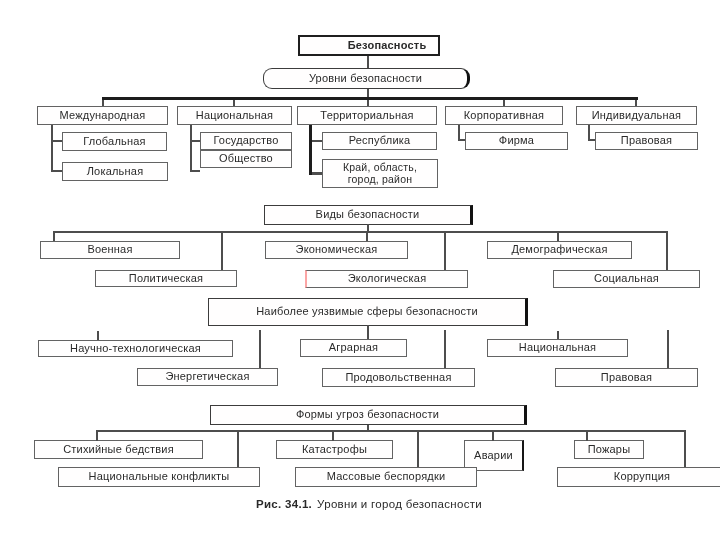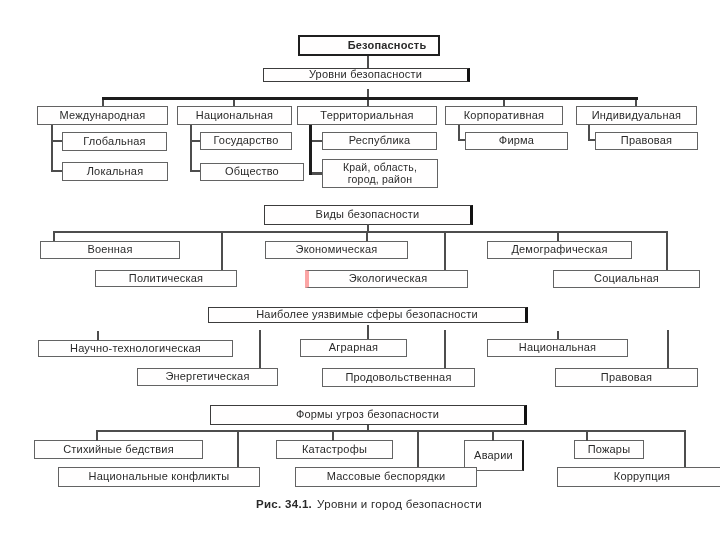--- a/index.html
+++ b/index.html
@@ -11,48 +11,48 @@
   .node{
     position:absolute;background:#fffefe;border:1px solid #636363;
     display:flex;align-items:center;justify-content:center;text-align:center;
     font-size:11px;line-height:1.05;box-sizing:border-box;
     white-space:nowrap;letter-spacing:0.2px;color:#2a2a2a;
   }
   .dark{border:2px solid #1f1f1f;}
   .hdr{border:1px solid #3c3c3c;border-right-width:3px;border-right-color:#111;}
   .bold{font-weight:bold;padding-left:36px;}
   .wrap{white-space:normal;font-size:10.5px;padding:0 5px;}
-  .eL{border-left:4px solid #fca5a5;}
+  .eL{border-left:2px solid #fca5a5;}
   .eR{border-right:2px solid #161616;}
   .hline,.vline{position:absolute;background:#4d4d4d;}
   .thick{background:#1d1d1d;}
   #caption{
     position:absolute;left:204px;top:498px;width:330px;text-align:center;
     font-size:11.5px;color:#2a2a2a;letter-spacing:0.3px;
   }
   #caption .lbl{font-weight:bold;margin-right:5px;}
 </style>
 </head>
 <body>
 
 <div id="canvas">
 
   <div class="node dark bold" style="left:298px;top:35px;width:142px;height:21px;">Безопасность</div>
-  <div class="node hdr" style="left:263px;top:68px;width:207px;height:14px;">Уровни безопасности</div>
+  <div class="node hdr" style="left:263px;top:68px;width:207px;height:21px;border-radius:9px;">Уровни безопасности</div>
 
   <div class="node" style="left:37px;top:106px;width:131px;height:19px;">Международная</div>
   <div class="node" style="left:177px;top:106px;width:115px;height:19px;">Национальная</div>
   <div class="node" style="left:297px;top:106px;width:140px;height:19px;">Территориальная</div>
   <div class="node" style="left:445px;top:106px;width:118px;height:19px;">Корпоративная</div>
   <div class="node" style="left:576px;top:106px;width:121px;height:19px;">Индивидуальная</div>
 
   <div class="node" style="left:62px;top:132px;width:105px;height:19px;">Глобальная</div>
   <div class="node" style="left:62px;top:162px;width:106px;height:19px;">Локальная</div>
   <div class="node" style="left:200px;top:132px;width:92px;height:18px;">Государство</div>
-  <div class="node" style="left:200px;top:163px;width:104px;height:18px;">Общество</div>
+  <div class="node" style="left:200px;top:150px;width:92px;height:18px;">Общество</div>
   <div class="node" style="left:322px;top:132px;width:115px;height:18px;">Республика</div>
   <div class="node wrap" style="left:322px;top:159px;width:116px;height:29px;">Край, область, город, район</div>
   <div class="node" style="left:465px;top:132px;width:103px;height:18px;">Фирма</div>
   <div class="node" style="left:595px;top:132px;width:103px;height:18px;">Правовая</div>
 
   <div class="vline" style="left:367px;top:56px;width:2px;height:12px;"></div>
   <div class="vline" style="left:367px;top:89px;width:2px;height:10px;"></div>
   <div class="hline thick" style="left:102px;top:97px;width:536px;height:3px;"></div>
   <div class="vline" style="left:102px;top:100px;width:2px;height:6px;"></div>
   <div class="vline" style="left:233px;top:100px;width:2px;height:6px;"></div>
@@ -89,21 +89,21 @@
 
   <div class="vline" style="left:367px;top:224px;width:2px;height:8px;"></div>
   <div class="hline" style="left:54px;top:231px;width:614px;height:2px;"></div>
   <div class="vline" style="left:53px;top:231px;width:2px;height:10px;"></div>
   <div class="vline" style="left:221px;top:231px;width:2px;height:39px;"></div>
   <div class="vline" style="left:366px;top:231px;width:2px;height:10px;"></div>
   <div class="vline" style="left:444px;top:231px;width:2px;height:39px;"></div>
   <div class="vline" style="left:557px;top:231px;width:2px;height:10px;"></div>
   <div class="vline" style="left:666px;top:231px;width:2px;height:39px;"></div>
 
-  <div class="node hdr" style="left:208px;top:307px;width:320px;height:16px;">Наиболее уязвимые сферы безопасности</div>
+  <div class="node hdr" style="left:208px;top:298px;width:320px;height:28px;">Наиболее уязвимые сферы безопасности</div>
 
   <div class="node" style="left:38px;top:340px;width:195px;height:17px;">Научно-технологическая</div>
   <div class="node" style="left:300px;top:339px;width:107px;height:18px;">Аграрная</div>
   <div class="node" style="left:487px;top:339px;width:141px;height:18px;">Национальная</div>
   <div class="node" style="left:137px;top:368px;width:141px;height:18px;">Энергетическая</div>
   <div class="node" style="left:322px;top:368px;width:153px;height:19px;">Продовольственная</div>
   <div class="node" style="left:555px;top:368px;width:143px;height:19px;">Правовая</div>
 
   <div class="vline" style="left:367px;top:325px;width:2px;height:14px;"></div>
   <div class="vline" style="left:97px;top:331px;width:2px;height:9px;"></div>

